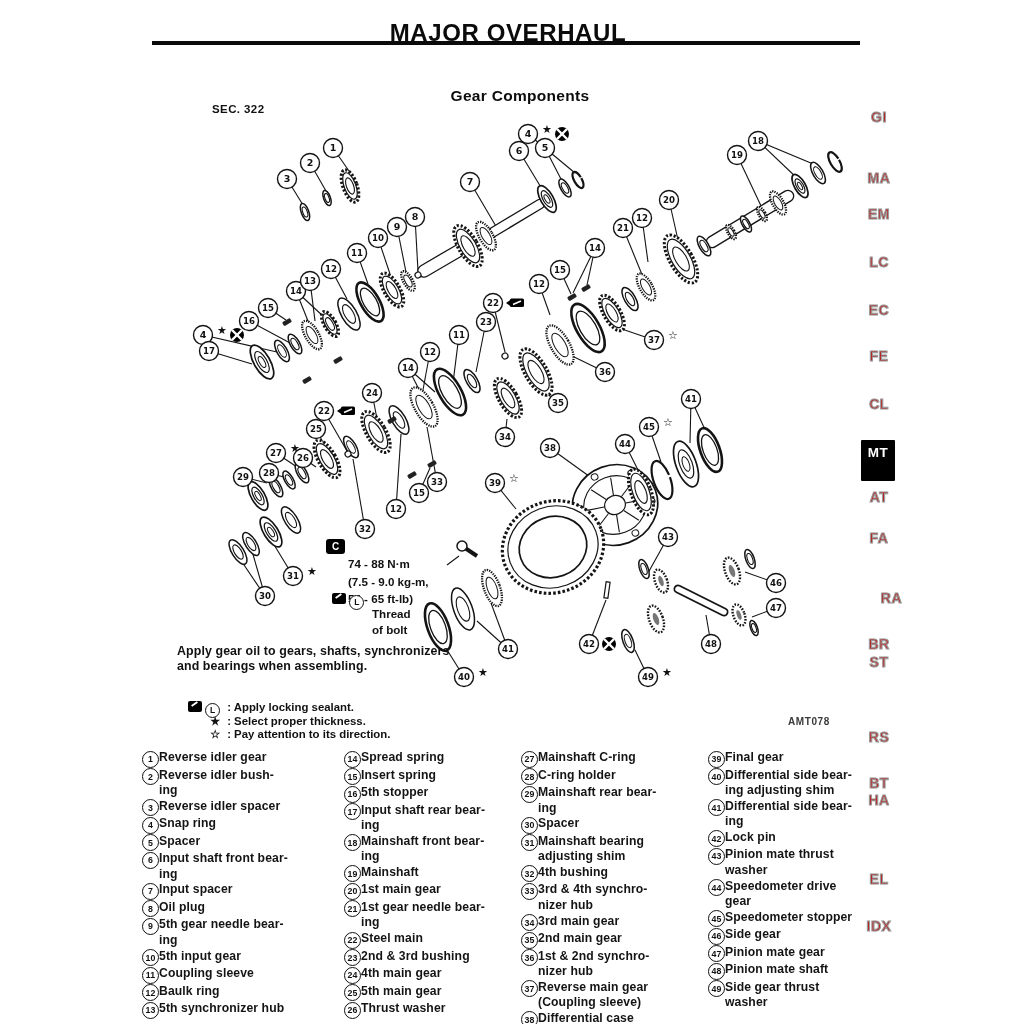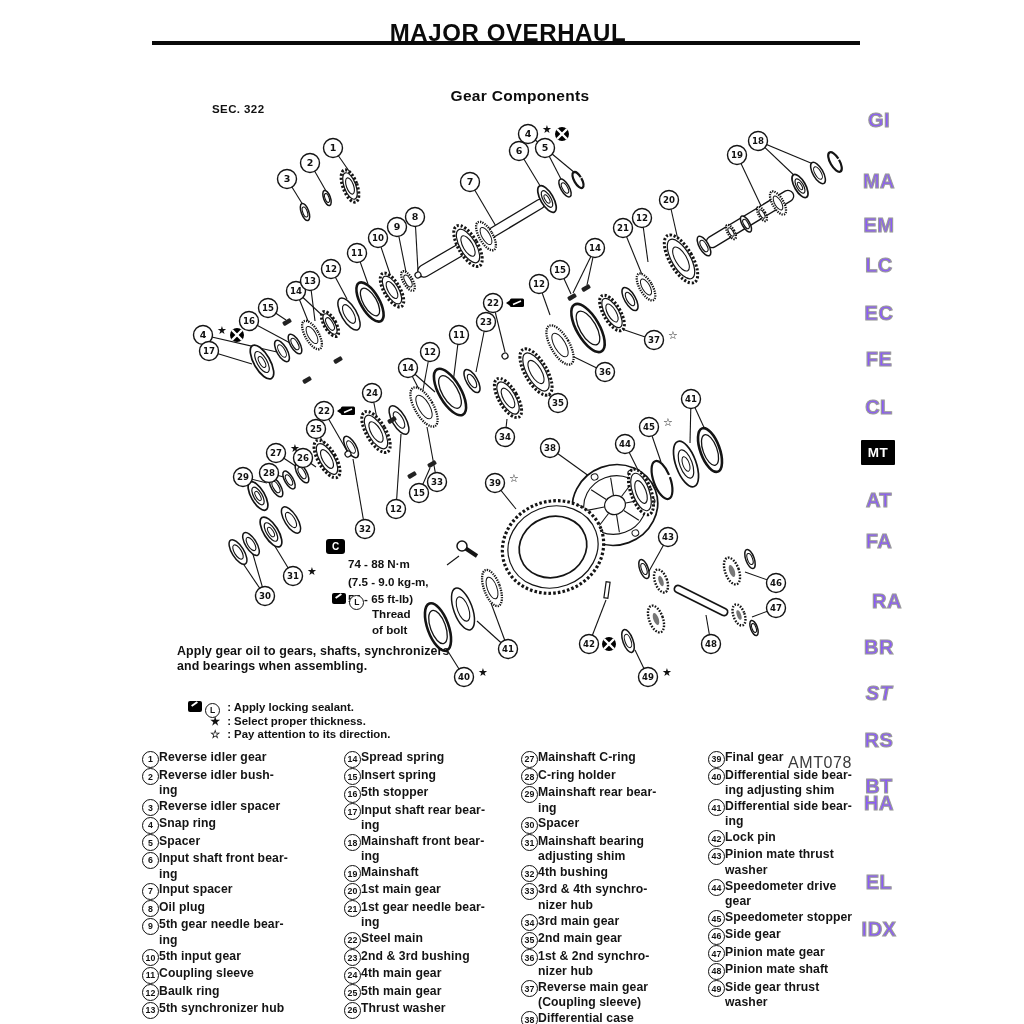--- a/index.html
+++ b/index.html
@@ -4,26 +4,26 @@
 <style>
   html,body{margin:0;padding:0;width:1024px;height:1024px;background:#fff;overflow:hidden;
     font-family:"Liberation Sans",sans-serif;color:#111;}
   .page{position:absolute;inset:0;background:#fff;}
   .hdr-title{position:absolute;left:150px;top:19px;width:716px;text-align:center;
     font-size:24px;font-weight:700;letter-spacing:.6px;color:#0b0b0b;}
   .hdr-rule{position:absolute;left:152px;top:41px;width:708px;height:3.6px;background:#0a0a0a;}
   .sub-title{position:absolute;left:150px;top:67px;width:740px;text-align:center;
     font-size:15.5px;font-weight:700;letter-spacing:.3px;color:#0c0c0c;margin-top:20px;}
   .sec-label{position:absolute;left:170px;top:103px;font-size:11.5px;font-weight:700;letter-spacing:.4px;margin-left:42px;}
-  .fig-code{position:absolute;left:788px;top:754px;font-size:16px;font-weight:400;color:#3a3a3a;letter-spacing:.6px;}
+  .fig-code{position:absolute;left:788px;top:716px;font-size:10px;font-weight:700;color:#3a3a3a;letter-spacing:.6px;}
 
   
-  .tab{position:absolute;left:856px;width:46px;text-align:center;font-size:20px;font-weight:700;
-    color:#8b5cf6;-webkit-text-stroke:1.1px #9b9b9b;text-shadow:0 0 1px #aaa;letter-spacing:.5px;}
-  .tab.active{left:861px;width:34px;height:25px;background:#000;color:#fff;-webkit-text-stroke:0;
+  .tab{position:absolute;left:856px;width:46px;text-align:center;font-size:14px;font-weight:700;
+    color:#b91c1c;-webkit-text-stroke:1.1px #9b9b9b;text-shadow:0 0 1px #aaa;letter-spacing:.5px;}
+  .tab.active{left:861px;width:34px;height:41px;background:#000;color:#fff;-webkit-text-stroke:0;
     text-shadow:none;font-size:13.5px;line-height:25px;border-radius:1px;}
 
   
   #diagram-svg{position:absolute;left:0;top:0;}
 
   
   .torque-block{position:absolute;left:348px;top:538px;font-weight:700;font-size:11.6px;line-height:17.4px;white-space:pre-line;}
   .torque-icon{position:absolute;left:-22px;top:1px;width:19px;height:15px;background:#000;border-radius:3px;
     color:#fff;font-size:10px;font-weight:700;text-align:center;line-height:15px;}
   .thread-block{position:absolute;left:372px;top:590px;font-weight:700;font-size:11.6px;line-height:16px;white-space:pre-line;}
@@ -53,31 +53,31 @@
 <div class="page">
 
   <div class="hdr-title">MAJOR OVERHAUL</div>
   <div class="hdr-rule"></div>
   <div class="sub-title">Gear Components</div>
   <div class="sec-label">SEC. 322</div>
 
   <div id="sidebar">
       <div class="tab" style="top: 109px;">GI</div>
       <div class="tab" style="top: 170px;">MA</div>
-      <div class="tab" style="top: 206px; margin-top: 8px;">EM</div>
+      <div class="tab" style="top: 206px;">EM</div>
       <div class="tab" style="top: 254px;">LC</div>
       <div class="tab" style="top: 302px;">EC</div>
       <div class="tab" style="top: 348px;">FE</div>
       <div class="tab" style="top: 396px;">CL</div>
       <div class="tab active" style="top: 440px;">MT</div>
       <div class="tab" style="top: 489px;">AT</div>
       <div class="tab" style="top: 530px;">FA</div>
       <div class="tab" style="top: 590px; text-align: right;">RA</div>
       <div class="tab" style="top: 636px;">BR</div>
-      <div class="tab" style="top: 682px; font-style: italic;">ST</div>
+      <div class="tab" style="top: 654px;">ST</div>
       <div class="tab" style="top: 729px;">RS</div>
       <div class="tab" style="top: 775px;">BT</div>
       <div class="tab" style="top: 792px;">HA</div>
       <div class="tab" style="top: 871px;">EL</div>
       <div class="tab" style="top: 918px; text-align: center;">IDX</div>
     </div>
 
   <svg id="diagram-svg" width="1024" height="760" viewBox="0 0 1024 760">
       <line x1="333" y1="148" x2="349" y2="171" stroke="#141414" stroke-width="1.1"></line>
       <line x1="310" y1="163" x2="326" y2="191" stroke="#141414" stroke-width="1.1"></line>

